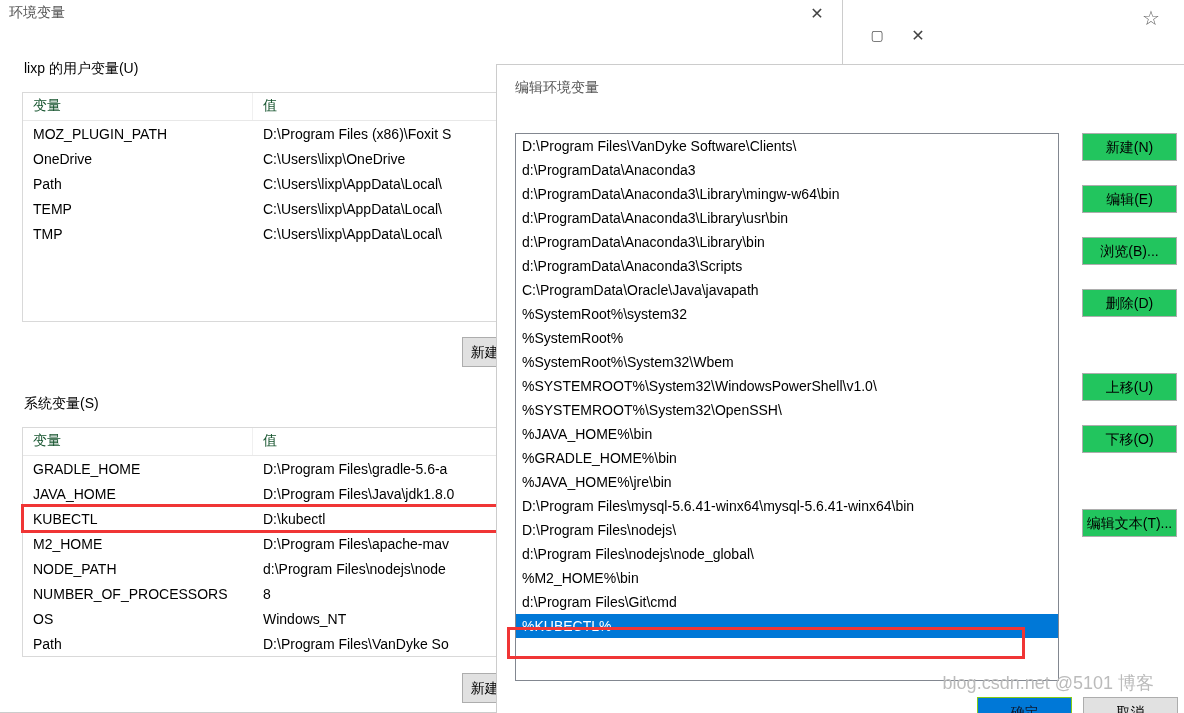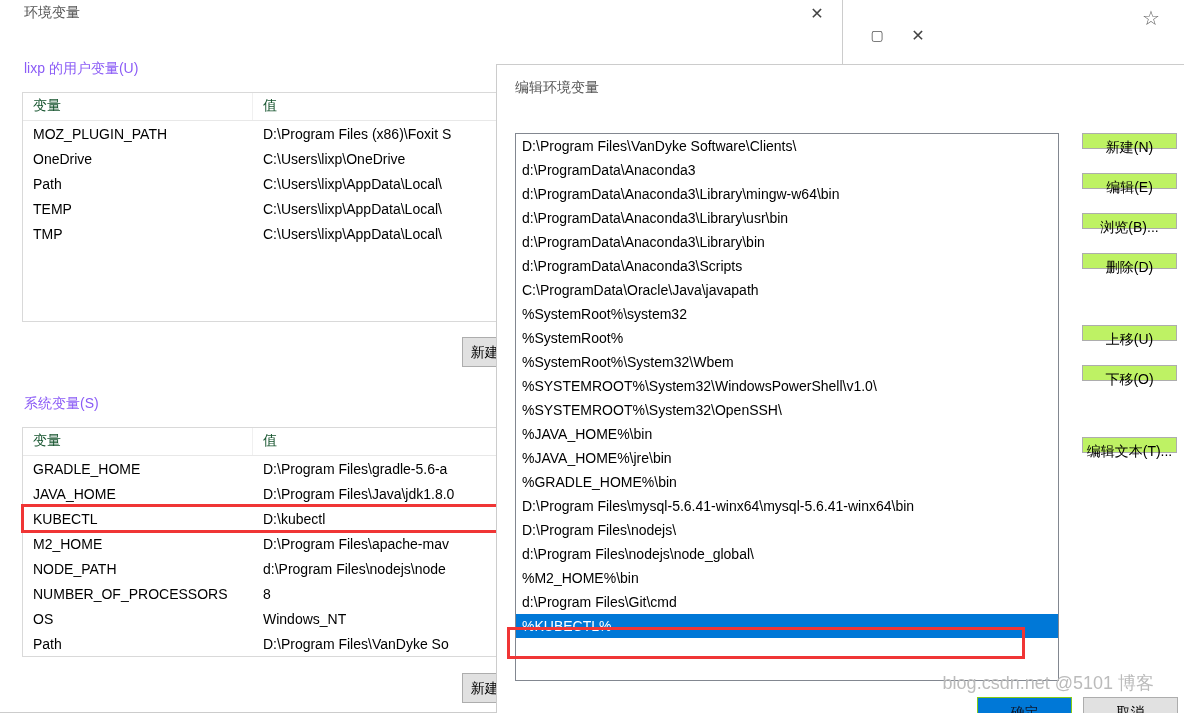--- a/index.html
+++ b/index.html
@@ -1,30 +1,30 @@
 <!DOCTYPE html>
 <html><head>
 <meta charset="utf-8">
 <style>
   *{box-sizing:border-box;margin:0;padding:0;font-family:"Microsoft YaHei","Segoe UI",sans-serif;font-size:14px;}
   body{background:#fff;width:1184px;height:713px;overflow:hidden;position:relative;color:#000;}
   .win{position:absolute;background:#fff;border:1px solid #ccc;}
-  .title{padding:4px 24px;color:#555;font-size:14px;}
+  .title{padding:4px 9px;color:#555;font-size:14px;}
   .close{position:absolute;top:0;right:0;width:46px;height:26px;display:flex;align-items:center;justify-content:center;color:#444;font-size:16px;}
   .group{position:absolute;border:1px solid #d9d9d9;}
-  .glabel{position:absolute;top:-12px;left:6px;background:#fff;padding:0 4px;color:#8b5cf6;}
+  .glabel{position:absolute;top:-12px;left:6px;background:#fff;padding:0 4px;color:#000000;}
   .thead{height:28px;background:#fff;border-bottom:1px solid #e8e8e8;display:flex;}
   .thead div{padding:4px 10px;color:#14532d;border-right:1px solid #f0f0f0;}
   .row{display:flex;height:25px;align-items:center;}
   .row div{padding:0 10px;white-space:nowrap;overflow:hidden;}
   .c-name{width:230px;flex:0 0 230px;}
   .c-val{flex:1;}
   .hl-red{outline:3px solid #f03535;outline-offset:-1px;}
   .btn{position:absolute;width:95px;height:30px;background:#e1e1e1;border:1px solid #adadad;text-align:center;line-height:28px;cursor:pointer;}
-  .rbtn{width:95px;height:16px;background:#bef264;border:1px solid #adadad;text-align:center;line-height:26px;margin-bottom:12px;cursor:pointer;}
+  .rbtn{width:95px;height:28px;background:#22c55e;border:1px solid #adadad;text-align:center;line-height:26px;margin-bottom:12px;cursor:pointer;}
   .pathlist{position:absolute;border:1px solid #828790;background:#fff;overflow:hidden;}
   .prow{height:24px;line-height:24px;padding:0 6px;white-space:nowrap;overflow:hidden;}
   .prow.sel{background:#0078d7;color:#fff;}
   .hl-red-box{position:absolute;border:3px solid #f03535;pointer-events:none;}
   .star{position:absolute;font-size:20px;color:#666;}
   .maxi{position:absolute;width:46px;height:26px;display:flex;align-items:center;justify-content:center;color:#555;}
   .watermark{position:absolute;bottom:18px;right:30px;color:#bbb;font-size:18px;pointer-events:none;}
   .btn-primary{background:#0078d7;color:#0f172a;border:1px solid #84cc16;}
 </style>
 </head>
@@ -123,22 +123,22 @@
       <div class="prow">d:\ProgramData\Anaconda3\Library\usr\bin</div>
       <div class="prow">d:\ProgramData\Anaconda3\Library\bin</div>
       <div class="prow">d:\ProgramData\Anaconda3\Scripts</div>
       <div class="prow">C:\ProgramData\Oracle\Java\javapath</div>
       <div class="prow">%SystemRoot%\system32</div>
       <div class="prow">%SystemRoot%</div>
       <div class="prow">%SystemRoot%\System32\Wbem</div>
       <div class="prow">%SYSTEMROOT%\System32\WindowsPowerShell\v1.0\</div>
       <div class="prow">%SYSTEMROOT%\System32\OpenSSH\</div>
       <div class="prow">%JAVA_HOME%\bin</div>
+      <div class="prow">%GRADLE_HOME%\bin</div>
       <div class="prow">%JAVA_HOME%\jre\bin</div>
-      <div class="prow">%GRADLE_HOME%\bin</div>
       <div class="prow">D:\Program Files\mysql-5.6.41-winx64\mysql-5.6.41-winx64\bin</div>
       <div class="prow">D:\Program Files\nodejs\</div>
       <div class="prow">d:\Program Files\nodejs\node_global\</div>
       <div class="prow">%M2_HOME%\bin</div>
       <div class="prow">d:\Program Files\Git\cmd</div>
       <div class="prow sel">%KUBECTL%</div>
     </div>
   <div class="hl-red-box" style="left:10px;top:562px;width:518px;height:32px;"></div>
 
   <div style="position:absolute;right:2px;top:68px;width:100px;">

